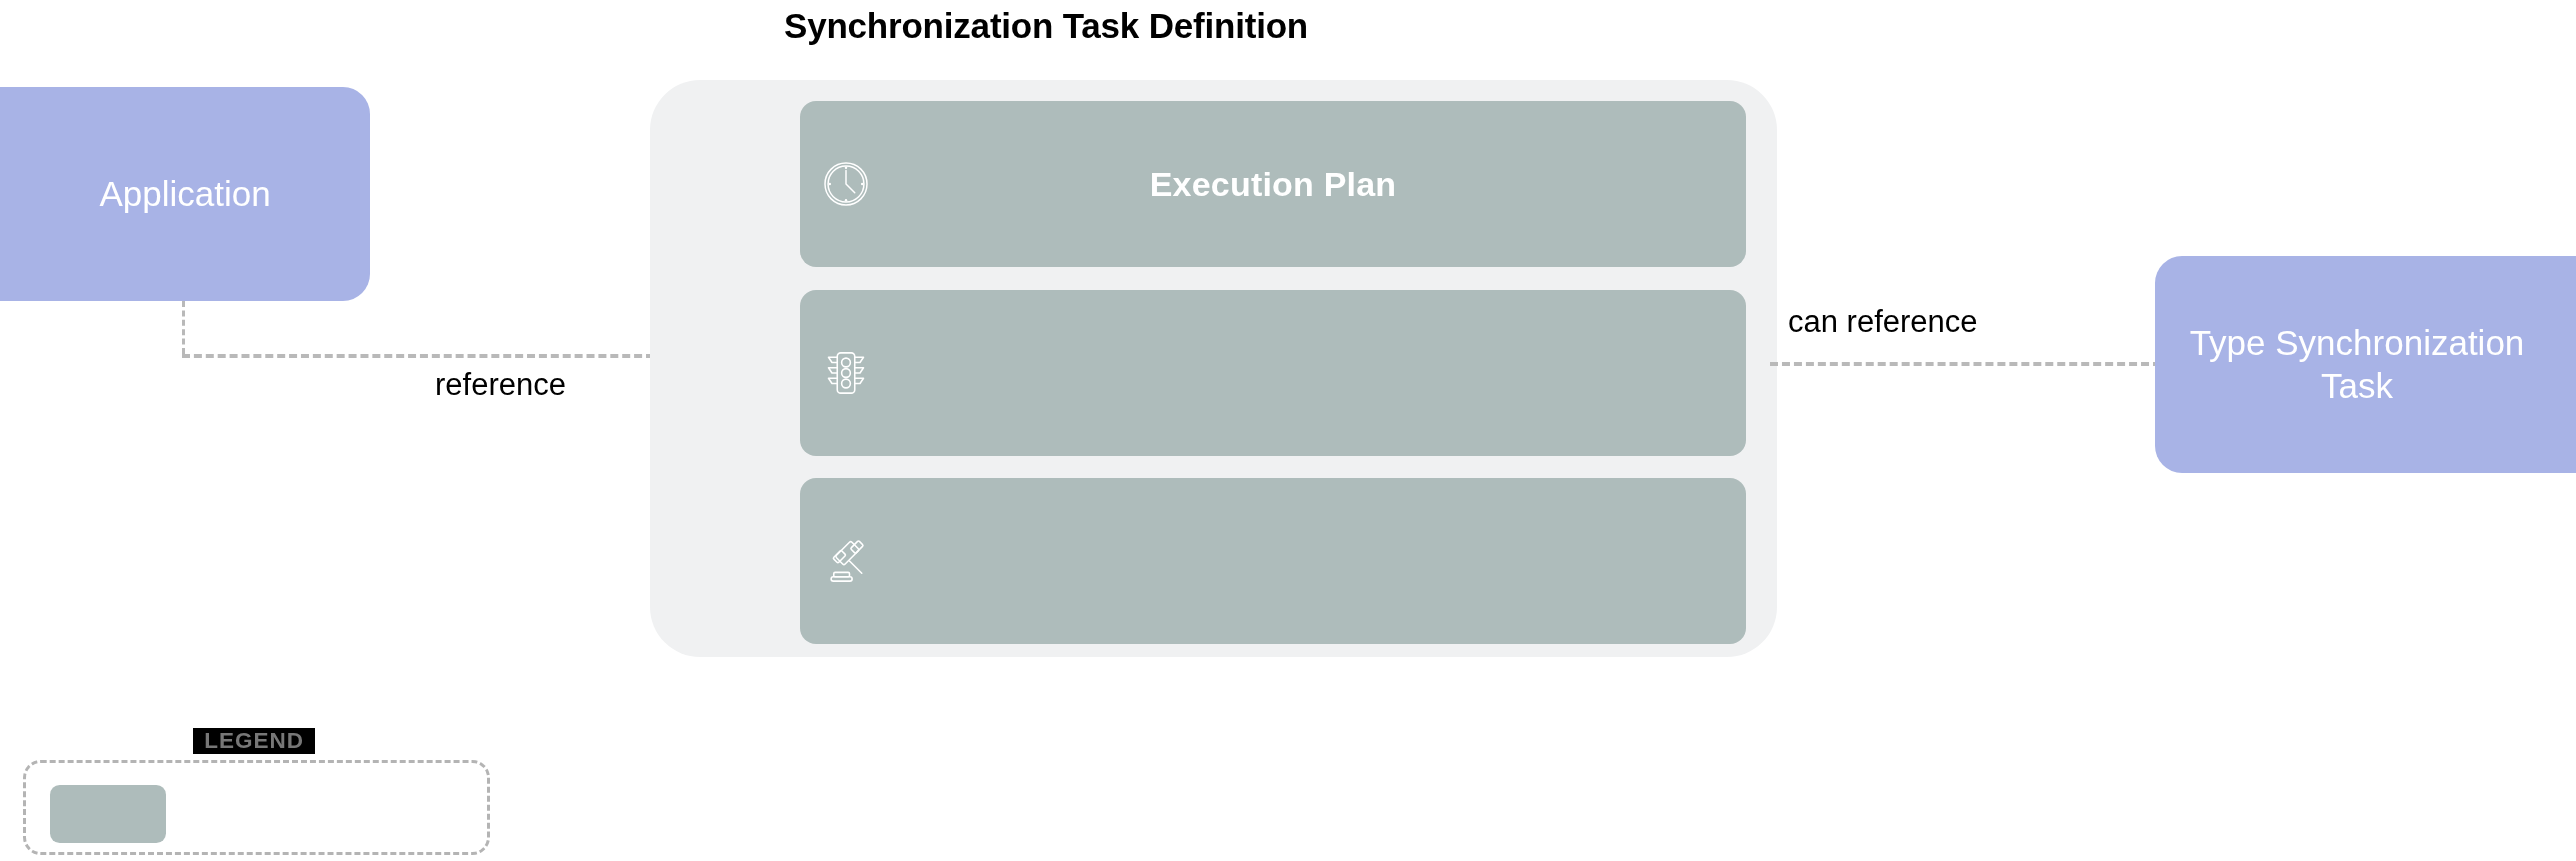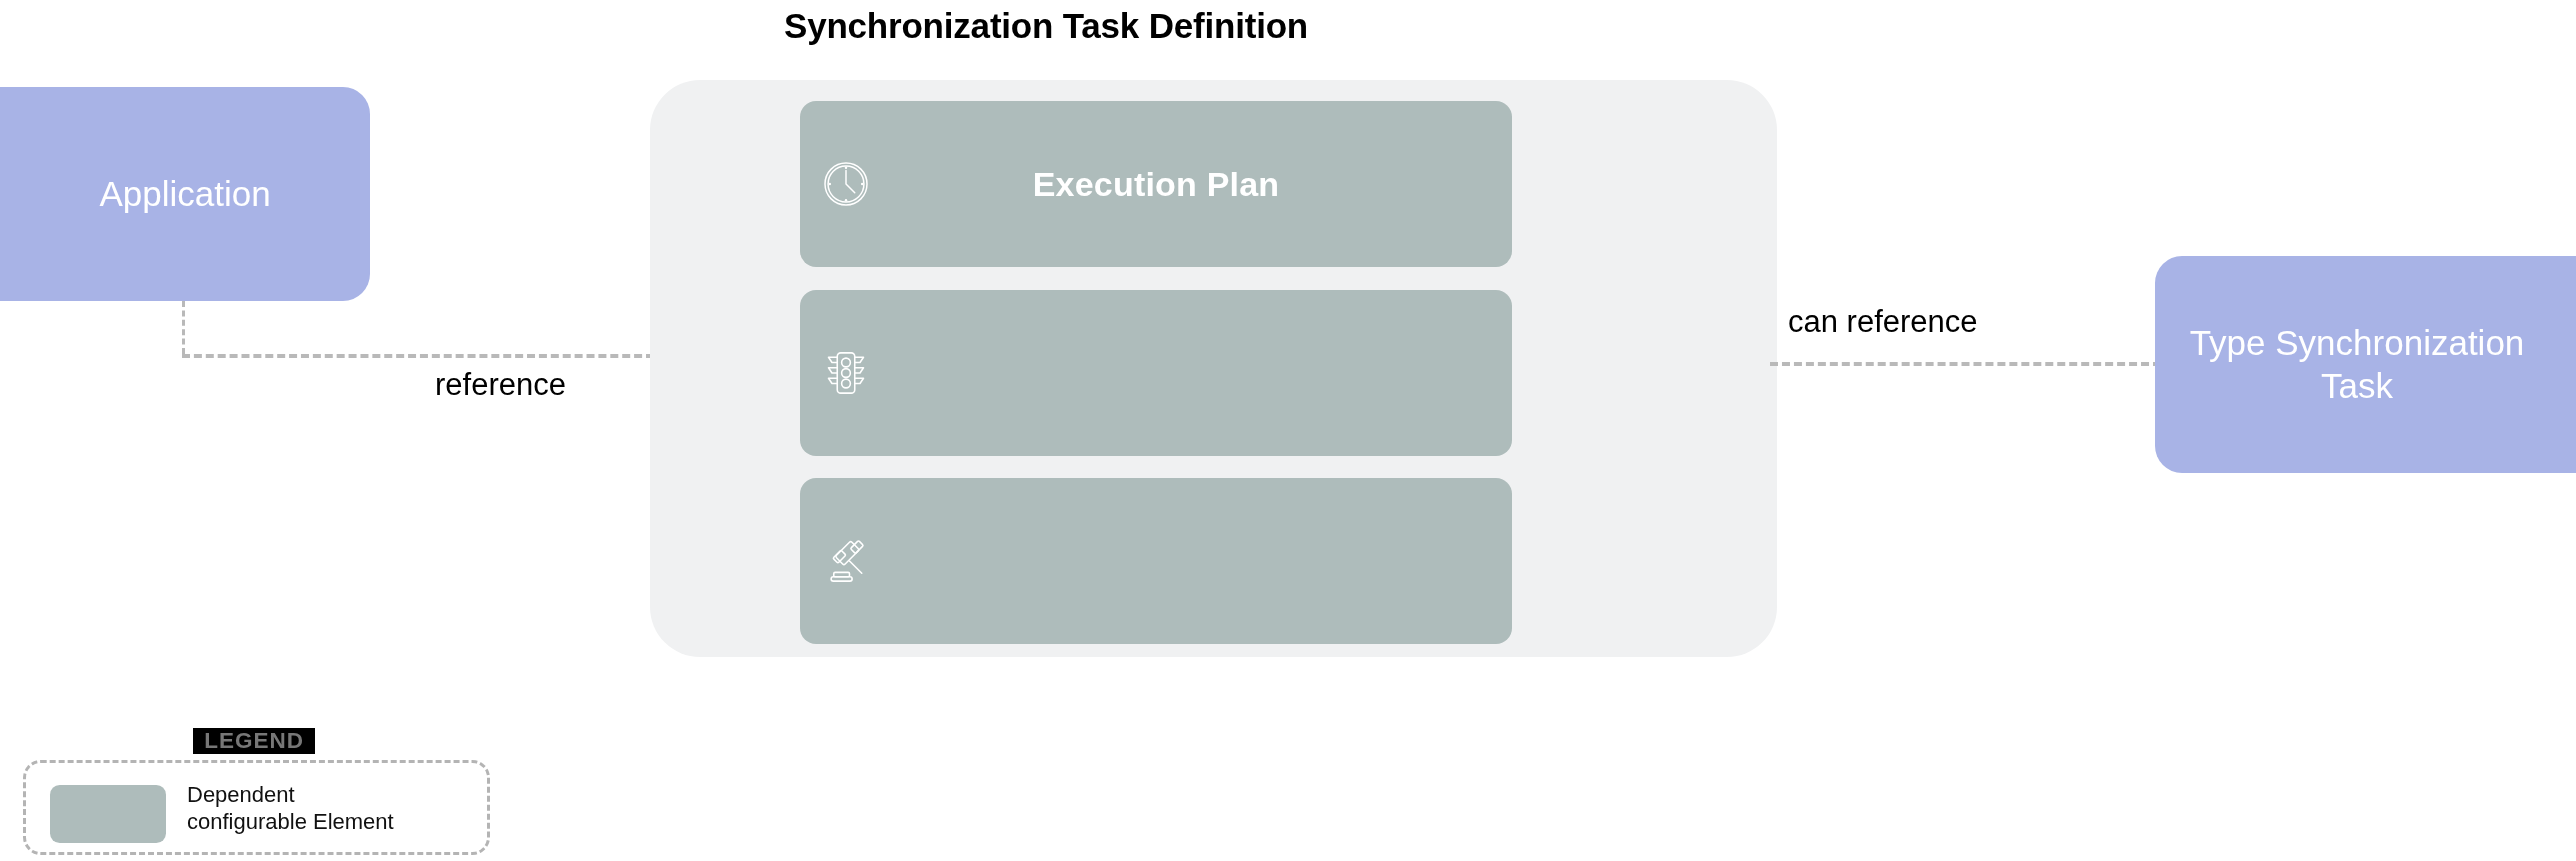--- a/index.html
+++ b/index.html
@@ -73,21 +73,21 @@
     width: 1127px;
     height: 577px;
     background: #f0f1f2;
     border-radius: 50px;
   }
 
   
   .element-card {
     position: absolute;
     left: 800px;
-    width: 712px;
+    width: 946px;
     height: 166px;
     background: #aebcbb;
     border-radius: 16px;
   }
   #card-execution-plan { top: 101px; }
   #card-threshold      { top: 290px; }
   #card-task-type      { top: 478px; }
 
   .element-card .card-label {
     position: absolute;
@@ -258,19 +258,15 @@
   <div class="conn-h" id="conn-post-horiz"></div>
   <div class="conn-label" id="label-can-reference">can reference</div>
 
   <div class="node-purple" id="node-post-sync">
     <span>Type Synchronization Task</span>
   </div>
 
   <div class="legend-box"></div>
   <div class="legend-title">LEGEND</div>
   <div class="legend-swatch"></div>
-  <div class="legend-text">
-    <span>Dependent</span><br>
-    <span>configurable Element</span>
-  </div>
 
 </div>
 
 
 </body></html>

